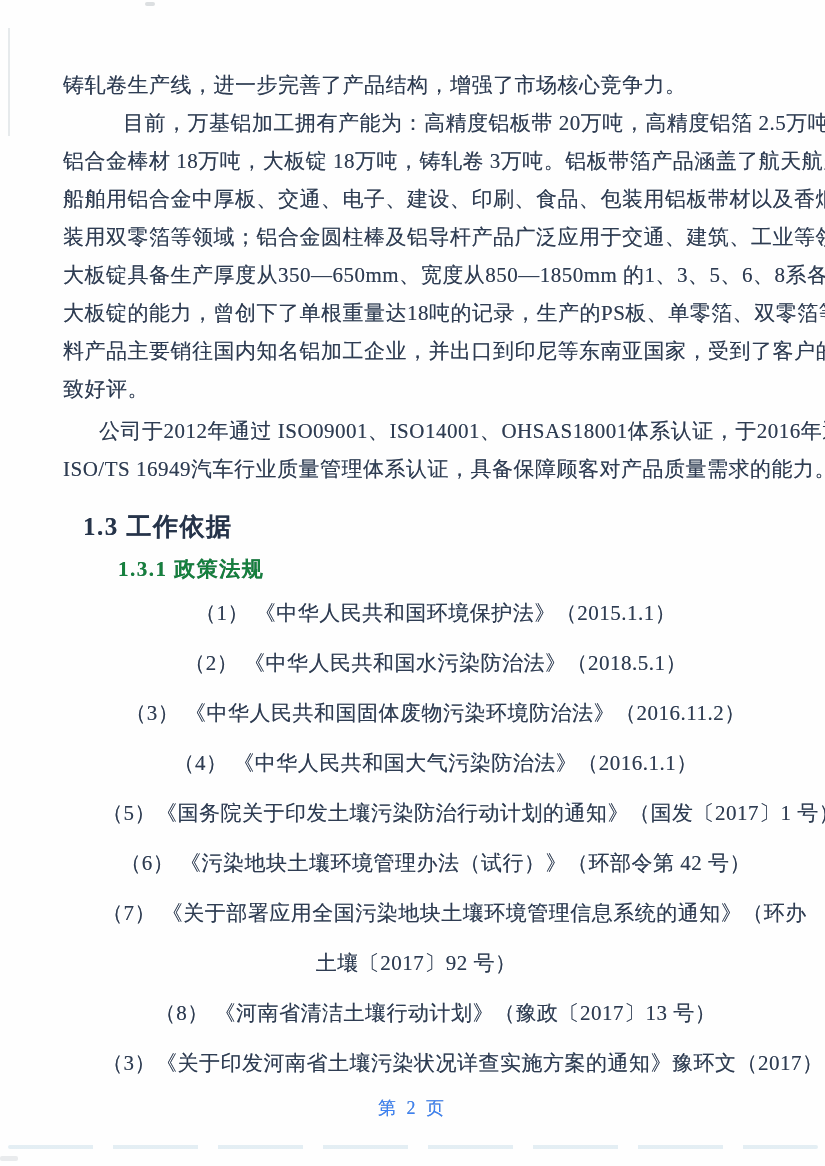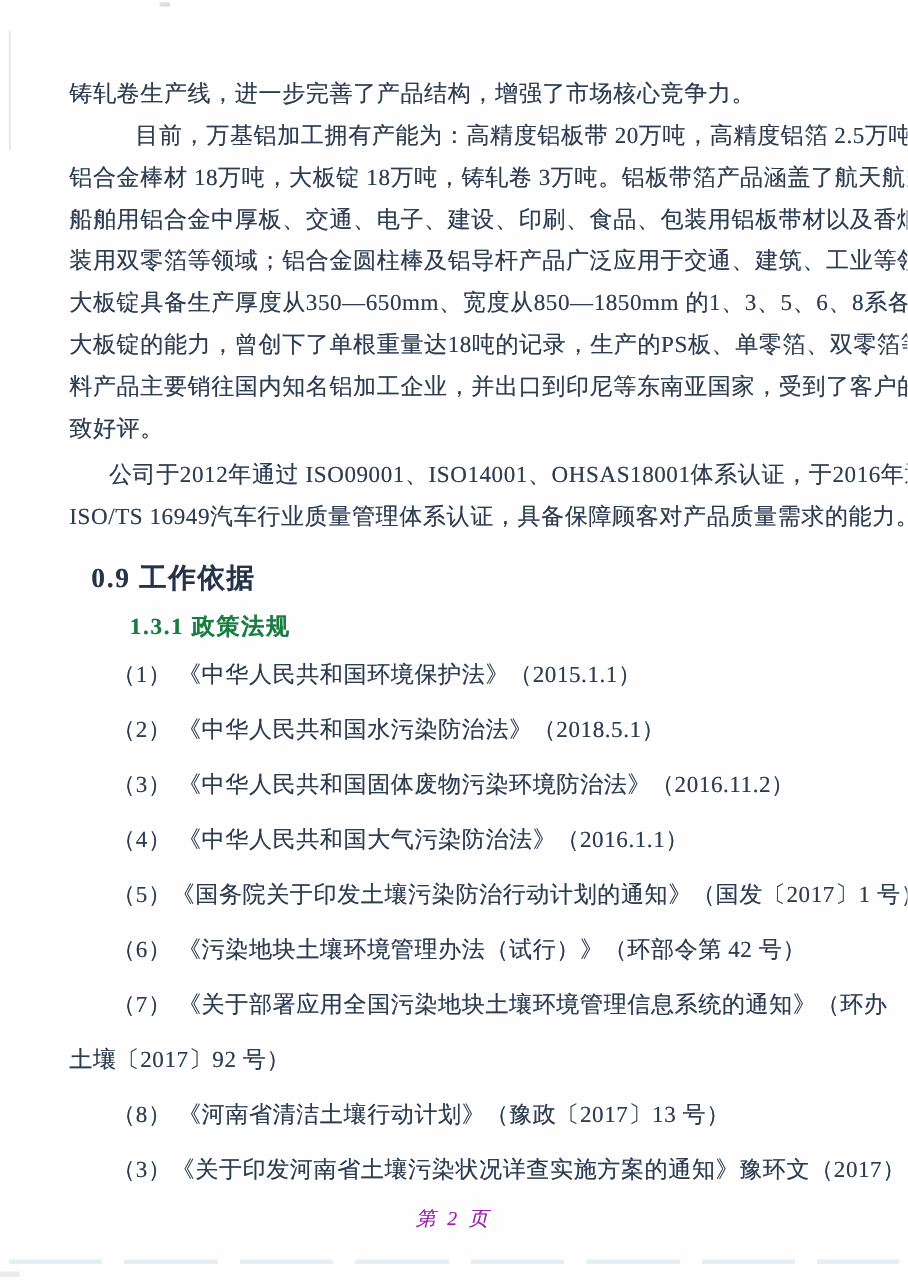--- a/index.html
+++ b/index.html
@@ -40,40 +40,39 @@
   }
   .subheading {
     margin: 10px 0 0 55px;
     font-size: 21px;
     font-weight: bold;
     line-height: 30px;
     color: #15803d;
     letter-spacing: 1.5px;
     text-shadow: 0 0 0.5px rgba(38, 52, 74, 0.6);
   }
-  .reg-list { margin-top: 4px; }
+  .reg-list { margin-top: 4px; text-align: center; }
   .reg-line {
     line-height: 50px;
     font-size: 21px;
     white-space: nowrap;
     letter-spacing: 0.5px;
     text-shadow: 0 0 0.5px rgba(46, 60, 82, 0.55);
   }
   .reg-indent { padding-left: 39px; }
   .footer {
     position: absolute;
     left: 0;
     right: 0;
     top: 1096px;
     text-align: center;
     font-size: 18px;
     letter-spacing: 3px;
-    color: #a21caf;
+    color: #3b82f6;
     text-shadow: 0 0 0.5px rgba(51, 65, 90, 0.5);
-    font-style: italic;
   }
   
   .artifact-left-line {
     position: absolute;
     left: 8px;
     top: 28px;
     width: 2px;
     height: 108px;
     background: #e6eaec;
   }
@@ -132,21 +131,21 @@
       <div class="line">大板锭的能力，曾创下了单根重量达18吨的记录，生产的PS板、单零箔、双零箔等坯</div>
       <div class="line">料产品主要销往国内知名铝加工企业，并出口到印尼等东南亚国家，受到了客户的一</div>
       <div class="line">致好评。</div>
     </div>
 
     <div class="para para-3">
       <div class="line indent-sm">公司于2012年通过 ISO09001、ISO14001、OHSAS18001体系认证，于2016年通过</div>
       <div class="line">ISO/TS 16949汽车行业质量管理体系认证，具备保障顾客对产品质量需求的能力。</div>
     </div>
 
-    <h2 class="heading">0.9 工作依据</h2>
+    <h2 class="heading">1.3 工作依据</h2>
 
     <h3 class="subheading">1.3.1 政策法规</h3>
 
     <div class="reg-list">
       <div class="reg-line reg-indent">（1） 《中华人民共和国环境保护法》（2015.1.1）</div>
       <div class="reg-line reg-indent">（2） 《中华人民共和国水污染防治法》（2018.5.1）</div>
       <div class="reg-line reg-indent">（3） 《中华人民共和国固体废物污染环境防治法》（2016.11.2）</div>
       <div class="reg-line reg-indent">（4） 《中华人民共和国大气污染防治法》（2016.1.1）</div>
       <div class="reg-line reg-indent">（5）《国务院关于印发土壤污染防治行动计划的通知》（国发〔2017〕1 号）</div>
       <div class="reg-line reg-indent">（6） 《污染地块土壤环境管理办法（试行）》（环部令第 42 号）</div>

